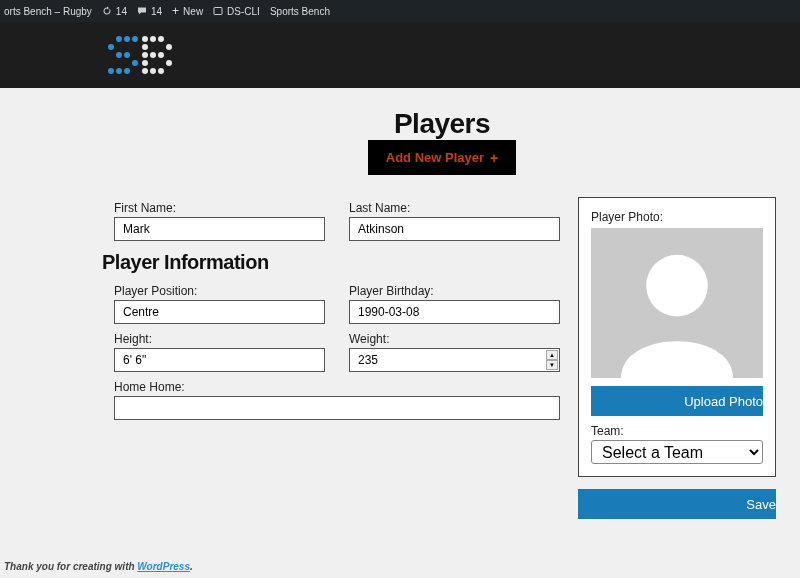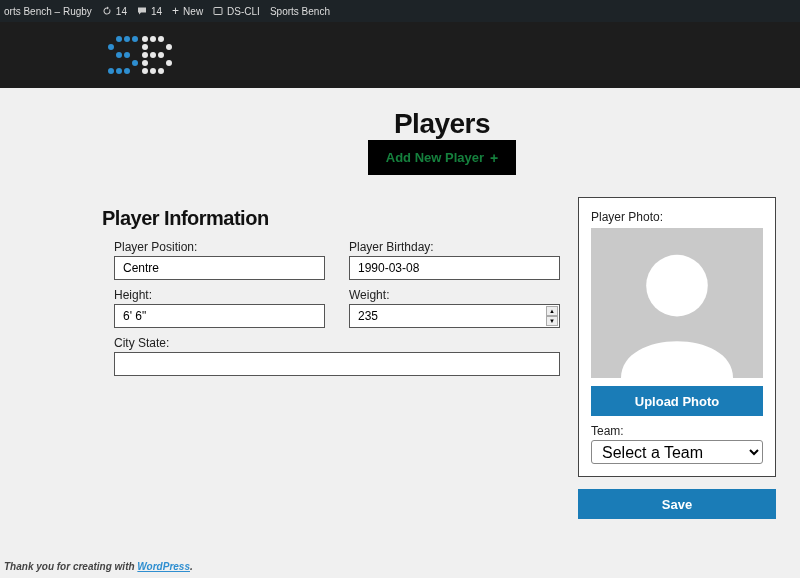--- a/index.html
+++ b/index.html
@@ -17,21 +17,21 @@
   .dot-row { display:flex; gap:2px; }
   .dot { width:6px; height:6px; border-radius:50%; }
   .blue { background:#2e8ed0; }
   .white{ background:#e8e8e8; }
   .ghost{ background:transparent; }
   
   
   .wrap { padding: 20px 24px 0 108px; position:relative; }
   .header-row { display:flex; justify-content:space-between; align-items:center; margin-bottom: 22px; flex-direction: column; }
   h1.page-title { font-size: 28px; font-weight: 800; letter-spacing: -0.5px; color:#111; }
-  .add-new { background:#000; color:#15803d; border:none; font-size:13px; font-weight:600; padding: 10px 18px; display:inline-flex; align-items:center; gap:6px; cursor:pointer; }
+  .add-new { background:#000; color:#c2410c; border:none; font-size:13px; font-weight:600; padding: 10px 18px; display:inline-flex; align-items:center; gap:6px; cursor:pointer; }
   .plus { font-size:14px; line-height:1; }
   
   .cols { display:flex; gap:18px; align-items:flex-start; }
   .left { flex:1; }
   .right{ width:198px; }
   
   .field-row { display:flex; gap:24px; margin-bottom: 4px; }
   .field { flex:1; display:flex; flex-direction:column; }
   label { font-size:12px; color:#222; margin-bottom:2px; margin-top:4px;}
   .input { border:1px solid #555; background:#fff; height:24px; padding: 0 8px; font-size:12px; width:100%; }
@@ -40,21 +40,21 @@
   .spinner { position:absolute; right:2px; top:2px; width:12px; height:20px; display:flex; flex-direction:column; }
   .spinner div { flex:1; border:1px solid #aaa; background:#eee; font-size:6px; text-align:center; line-height:8px; cursor:pointer;}
   
   h2.section-title { font-size: 20px; font-weight: 800; letter-spacing:-0.5px; color:#111; margin: 10px 0 6px -6px; }
   
   
   .card { border:1px solid #444; background:#fff; padding:12px; }
   .card-label { font-size:12px; color:#222; margin-bottom:4px; display:block;}
   .photo-ph { background:#c9c9c9; height:150px; display:flex; align-items:flex-end; justify-content:center; overflow:hidden; margin-bottom:8px;}
   .avatar-svg { width: 140px; height:140px; }
-  .btn-blue { background:#1a7cb7; color:#fff; border:none; width:100%; height:30px; font-size:13px; font-weight:700; cursor:pointer; }
+  .btn-blue { background:#1a7cb7; color:#fff; border:none; width:100%; height:30px; font-size:13px; font-weight:400; cursor:pointer;text-align:right; }
   .select { border:1px solid #888; border-radius:3px; height:24px; width:100%; font-size:16px; padding:0 6px; background:#fff; }
   .save-row { margin-top:12px; }
   
   .footer { position:absolute; bottom:6px; left:4px; font-size:10px; font-style:italic; color:#444;font-weight:bold; }
   .footer a { color:#2e8ed0; text-decoration:underline; }
   
   
   .page { position:relative; width:800px; height:578px;border-radius:9px; }
 </style>
 </head>
@@ -169,20 +169,32 @@
     <h1 class="page-title">Players</h1>
     <button class="add-new">
       <span>Add New Player</span>
           <span class="plus">+</span>
     </button>
   </div>
 
   <div class="cols">
 
     <div class="left">
+      <div style="padding-left:6px;">
+      <div class="field-row">
+        <div class="field">
+          <label>First Name:</label>
+          <input class="input" value="Mark" style="">
+        </div>
+        <div class="field">
+          <label>Last Name:</label>
+          <input class="input" value="Atkinson" style="">
+        </div>
+      </div>
+      </div>
 
       <h2 class="section-title">Player Information</h2>
 
       <div style="padding-left:6px;">
       <div class="field-row">
         <div class="field">
           <label>Player Position:</label>
           <input class="input" value="Centre" style="">
         </div>
         <div class="field">
@@ -203,21 +215,21 @@
             <div class="spinner">
                     <div>▲</div>
                     <div>▼</div>
                   </div>
           </div>
         </div>
       </div>
 
       <div class="field-row">
         <div class="field">
-          <label>City State:</label>
+          <label>Home Home:</label>
           <input class="input" value="" style="">
         </div>
       </div>
       </div>
     </div>
 
     <div class="right">
       <div class="card">
         <span class="card-label">Player Photo:</span>
         <div class="photo-ph">

